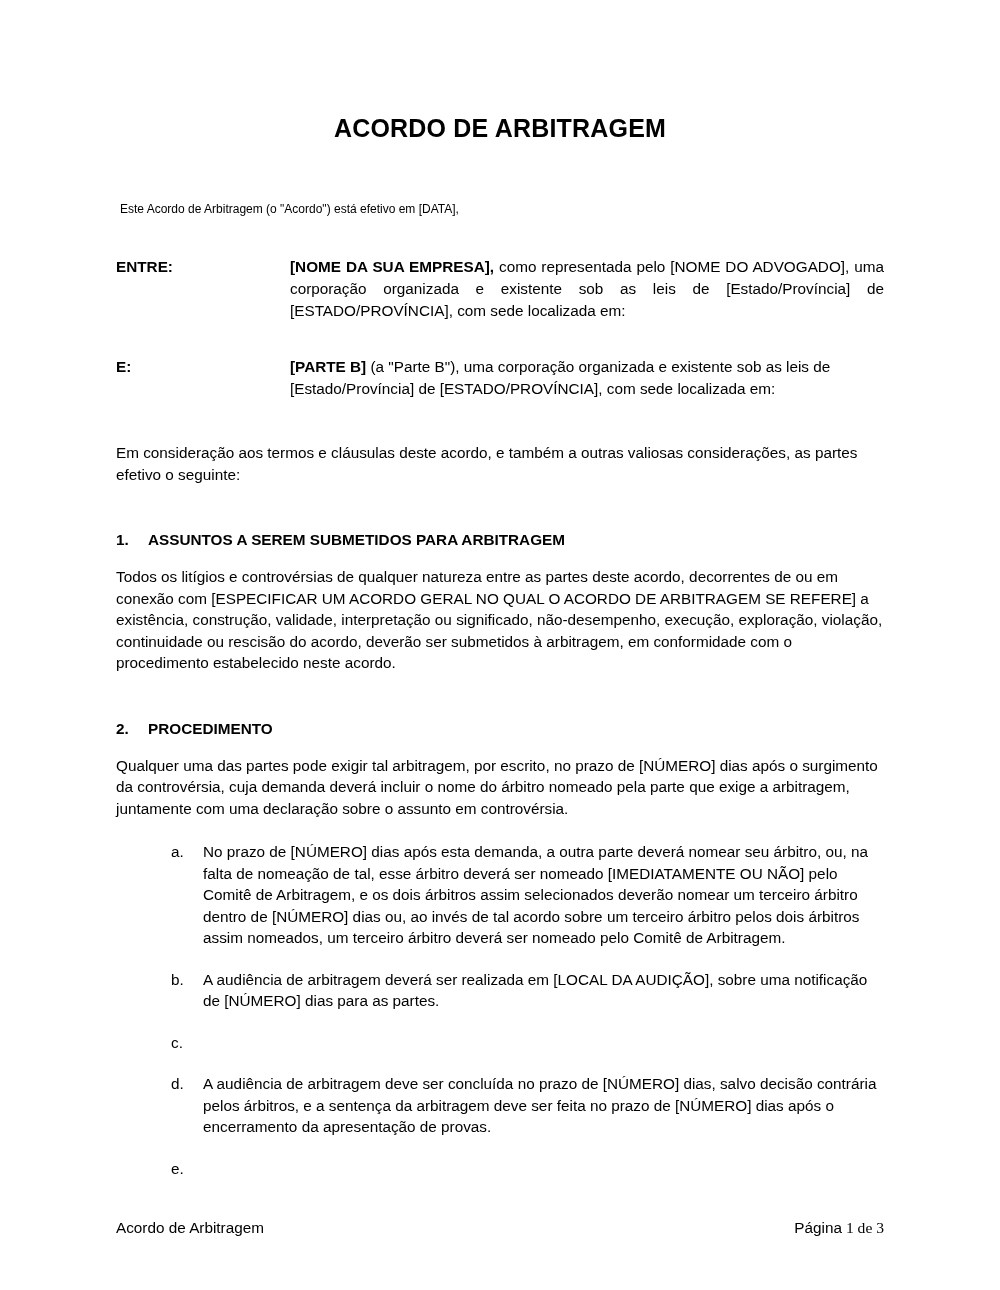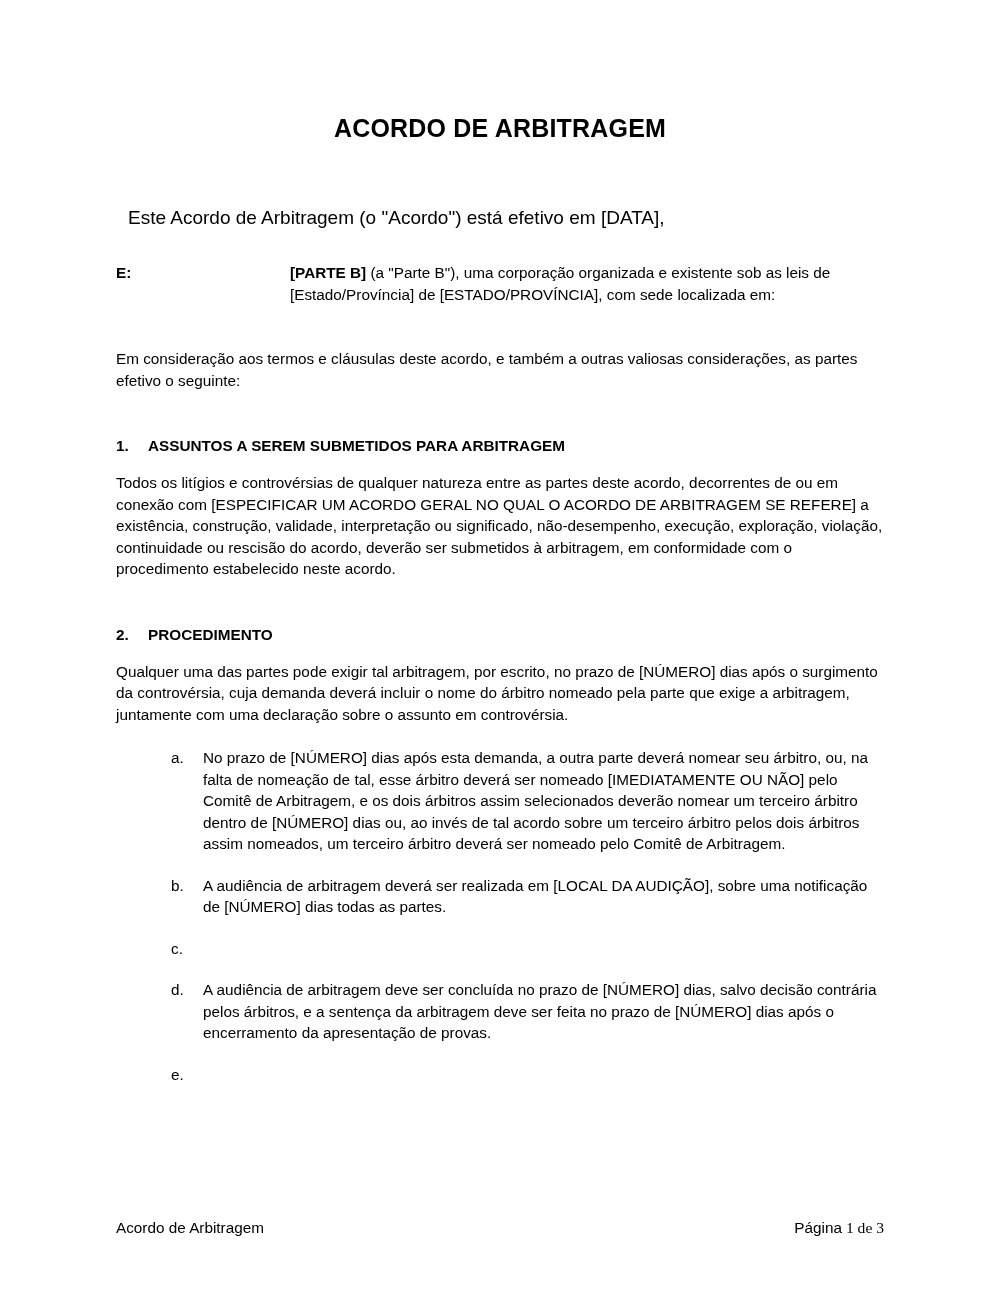--- a/index.html
+++ b/index.html
@@ -32,23 +32,23 @@
     text-align: center;
     font-size: 25px;
     font-weight: bold;
     letter-spacing: 0.2px;
     margin: 0;
     padding-top: 114px;
   }
 
   
   .intro-line {
-    font-size: 19px;
+    font-size: 12px;
     line-height: 21px;
-    margin: 12px;
+    margin: 4px;
     padding-top: 52px;
   }
 
   
   .party-row {
     display: flex;
     align-items: flex-start;
     margin-top: 36px;
   }
   .party-row.second { margin-top: 34px; }
@@ -141,20 +141,26 @@
 </head>
 <body>
 
 <div class="page">
   <div class="content">
 
     <h1 class="doc-title">ACORDO DE ARBITRAGEM</h1>
 
     <p class="intro-line">Este Acordo de Arbitragem (o "Acordo") está efetivo em [DATA],</p>
 
+    <div class="party-row">
+      <div class="party-label">ENTRE:</div>
+      <div class="party-body">
+        <b>[NOME DA SUA EMPRESA],</b><span> como representada pelo [NOME DO ADVOGADO], uma corporação organizada e existente sob as leis de [Estado/Província] de [ESTADO/PROVÍNCIA], com sede localizada em:</span>
+      </div>
+    </div>
 
     <div class="party-row second">
       <div class="party-label">E:</div>
       <div class="party-body ragged">
         <b>[PARTE B]</b><span> (a "Parte B"), uma corporação organizada e existente sob as leis de [Estado/Província] de [ESTADO/PROVÍNCIA], com sede localizada em:</span>
       </div>
     </div>
 
     <p class="para consider">Em consideração aos termos e cláusulas deste acordo, e também a outras valiosas considerações, as partes efetivo o seguinte:</p>
 
@@ -170,21 +176,21 @@
     </div>
     <p class="para after-heading">Qualquer uma das partes pode exigir tal arbitragem, por escrito, no prazo de [NÚMERO] dias após o surgimento da controvérsia, cuja demanda deverá incluir o nome do árbitro nomeado pela parte que exige a arbitragem, juntamente com uma declaração sobre o assunto em controvérsia.</p>
 
     <ul class="letter-list">
       <li class="letter-item first-item">
         <span class="letter-marker">a.</span>
         <span class="letter-text">No prazo de [NÚMERO] dias após esta demanda, a outra parte deverá nomear seu árbitro, ou, na falta de nomeação de tal, esse árbitro deverá ser nomeado [IMEDIATAMENTE OU NÃO] pelo Comitê de Arbitragem, e os dois árbitros assim selecionados deverão nomear um terceiro árbitro dentro de [NÚMERO] dias ou, ao invés de tal acordo sobre um terceiro árbitro pelos dois árbitros assim nomeados, um terceiro árbitro deverá ser nomeado pelo Comitê de Arbitragem.</span>
       </li>
       <li class="letter-item">
         <span class="letter-marker">b.</span>
-        <span class="letter-text">A audiência de arbitragem deverá ser realizada em [LOCAL DA AUDIÇÃO], sobre uma notificação de [NÚMERO] dias todas as partes.</span>
+        <span class="letter-text">A audiência de arbitragem deverá ser realizada em [LOCAL DA AUDIÇÃO], sobre uma notificação de [NÚMERO] dias para as partes.</span>
       </li>
       <li class="letter-item">
         <span class="letter-marker">c.</span>
       </li>
       <li class="letter-item">
         <span class="letter-marker">d.</span>
         <span class="letter-text">A audiência de arbitragem deve ser concluída no prazo de [NÚMERO] dias, salvo decisão contrária pelos árbitros, e a sentença da arbitragem deve ser feita no prazo de [NÚMERO] dias após o encerramento da apresentação de provas.</span>
       </li>
       <li class="letter-item">
         <span class="letter-marker">e.</span>

